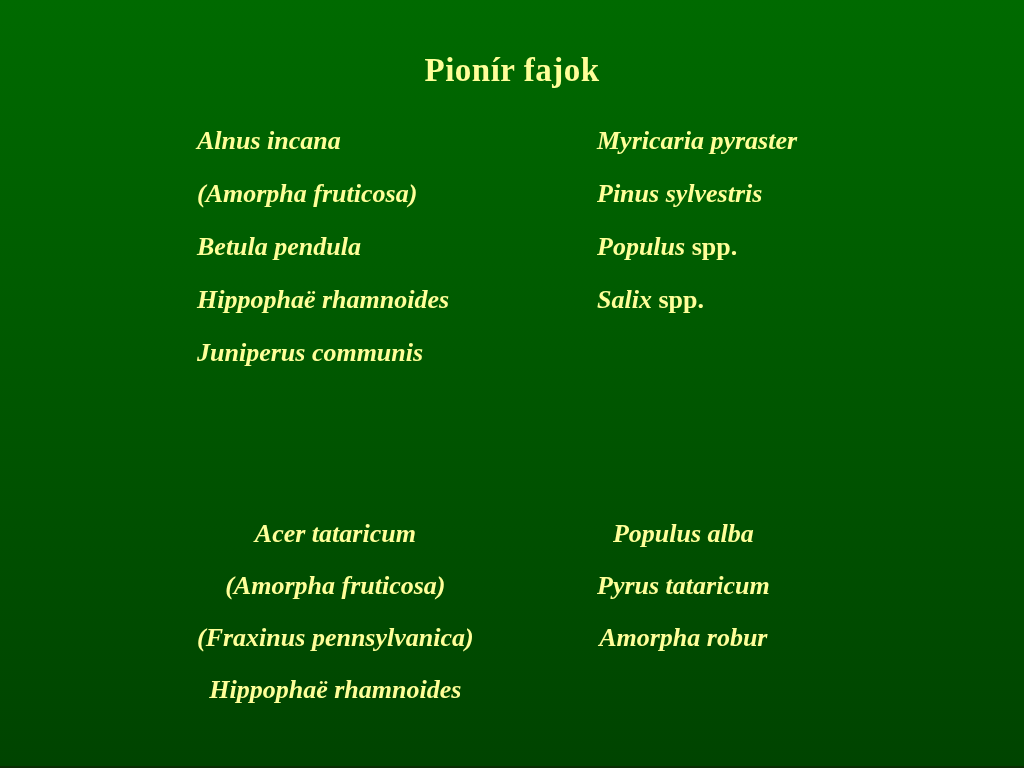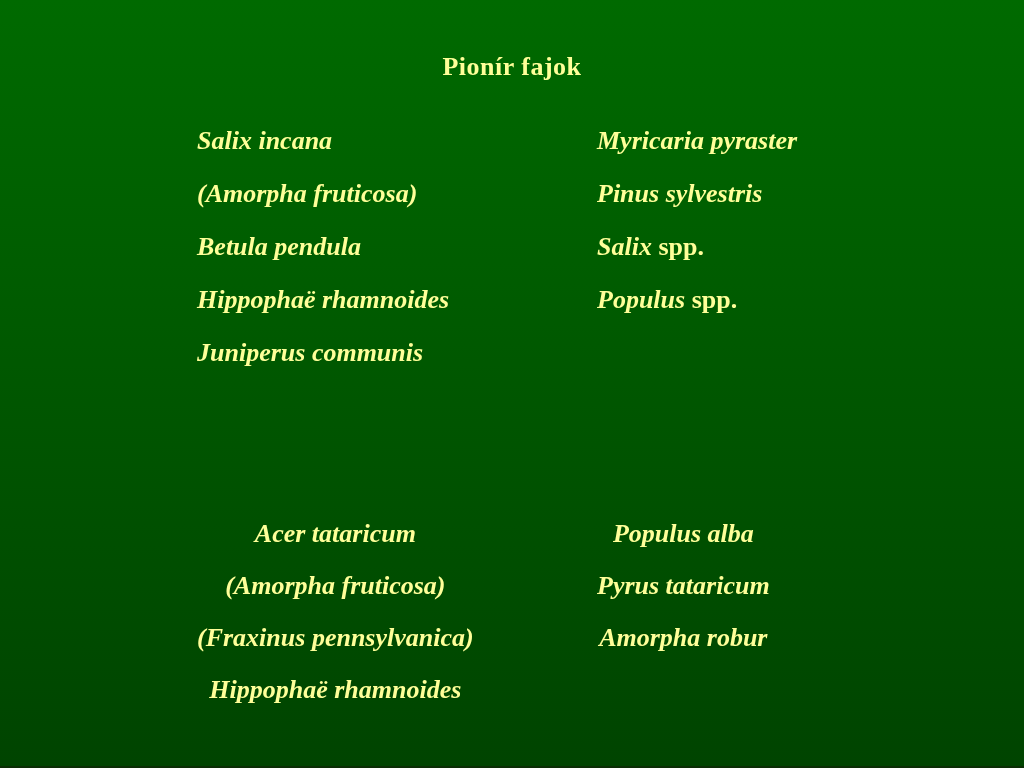--- a/index.html
+++ b/index.html
@@ -18,21 +18,21 @@
     height: 768px;
     background: linear-gradient(to bottom, var(--bg-top) 0%, var(--bg-bottom) 100%);
     border-bottom: 2px solid #0b2e05;
     color: var(--text-color);
   }
   .section-title {
     position: absolute;
     left: 0;
     width: 1024px;
     text-align: center;
-    font-size: 26px;
+    font-size: 33px;
     font-weight: bold;
     letter-spacing: 0.5px;
   }
   .title-pioneer { top: 52px; }
   .title-salt { top: 438px; }
   .species-column {
     position: absolute;
     font-size: 26px;
     font-weight: bold;
   }
@@ -50,32 +50,32 @@
   .plain { font-style: normal; }
 </style>
 </head>
 <body>
 
 <div class="slide">
 
   <div class="section-title title-pioneer">Pionír fajok</div>
 
   <div class="species-column list1 col-left">
-    <div class="item"><span class="sci">Salix incana</span><span class="plain"></span></div>
+    <div class="item"><span class="sci">Alnus incana</span><span class="plain"></span></div>
     <div class="item"><span class="sci">(Amorpha fruticosa)</span><span class="plain"></span></div>
     <div class="item"><span class="sci">Betula pendula</span><span class="plain"></span></div>
     <div class="item"><span class="sci">Hippophaë rhamnoides</span><span class="plain"></span></div>
     <div class="item"><span class="sci">Juniperus communis</span><span class="plain"></span></div>
   </div>
 
   <div class="species-column list1 col-right">
     <div class="item"><span class="sci">Myricaria pyraster</span><span class="plain"></span></div>
     <div class="item"><span class="sci">Pinus sylvestris</span><span class="plain"></span></div>
+    <div class="item"><span class="sci">Populus</span><span class="plain"> spp.</span></div>
     <div class="item"><span class="sci">Salix</span><span class="plain"> spp.</span></div>
-    <div class="item"><span class="sci">Populus</span><span class="plain"> spp.</span></div>
   </div>
 
 
   <div class="species-column list2 col-left">
     <div class="item"><span class="sci">Acer tataricum</span><span class="plain"></span></div>
     <div class="item"><span class="sci">(Amorpha fruticosa)</span><span class="plain"></span></div>
     <div class="item"><span class="sci">(Fraxinus pennsylvanica)</span><span class="plain"></span></div>
     <div class="item"><span class="sci">Hippophaë rhamnoides</span><span class="plain"></span></div>
   </div>
 

